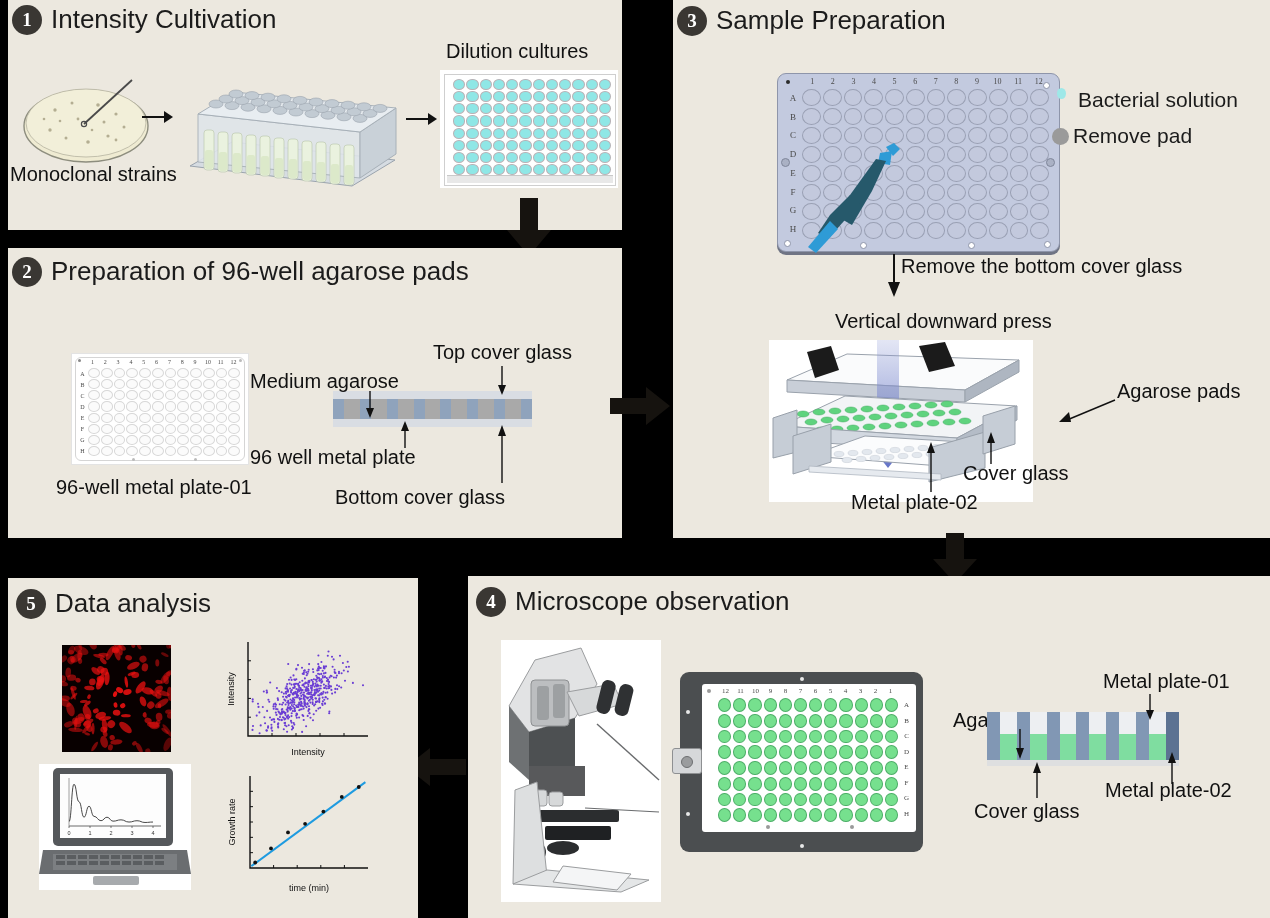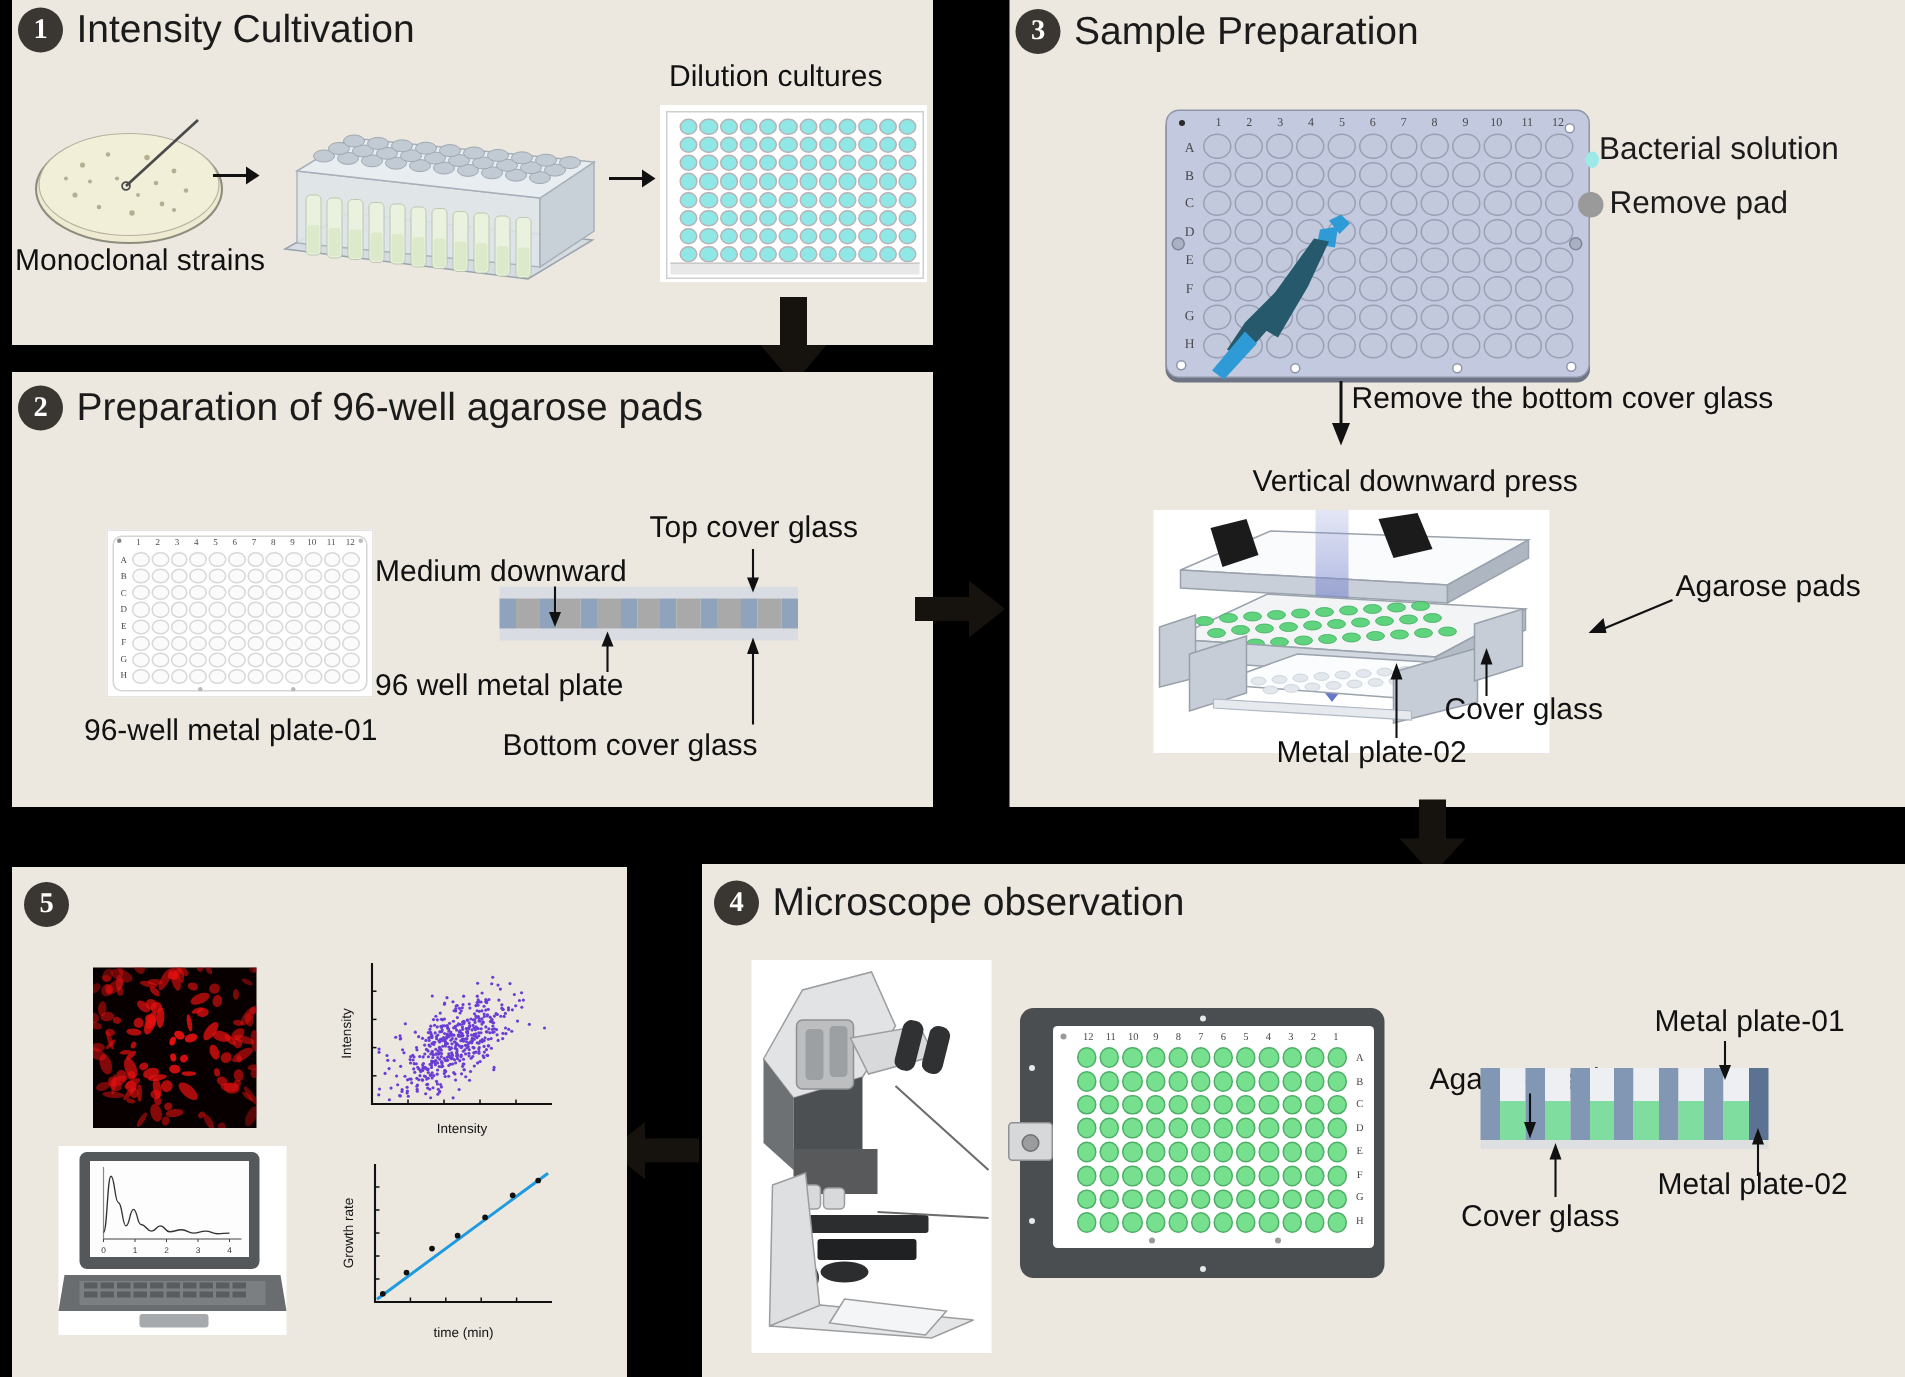--- a/index.html
+++ b/index.html
@@ -419,21 +419,21 @@
       <div class="metal"></div>
     </div>
   </div>
 
   <div class="lbl" style="left:425px;top:93px;text-align:center;">Top cover glass</div>
   <svg style="position:absolute;left:487px;top:118px;" width="14" height="30">
     <line x1="7" y1="0" x2="7" y2="20" stroke="#111" stroke-width="1.4"></line>
     <polygon points="3,19 11,19 7,29" fill="#111"></polygon>
   </svg>
 
-  <div class="lbl" style="left:242px;top:122px;">Medium downward</div>
+  <div class="lbl" style="left:242px;top:122px;">Medium agarose</div>
   <svg style="position:absolute;left:355px;top:143px;" width="14" height="30">
     <line x1="7" y1="0" x2="7" y2="18" stroke="#111" stroke-width="1.4"></line>
     <polygon points="3,17 11,17 7,27" fill="#111"></polygon>
   </svg>
 
   <div class="lbl" style="left:242px;top:198px;">96 well metal plate</div>
   <svg style="position:absolute;left:390px;top:172px;" width="14" height="30">
     <line x1="7" y1="28" x2="7" y2="10" stroke="#111" stroke-width="1.4"></line>
     <polygon points="3,11 11,11 7,1" fill="#111"></polygon>
   </svg>
@@ -592,21 +592,21 @@
 
     <svg style="position:absolute;left:16px;top:55px;" width="130" height="118">
       <polygon points="92,18 100,14 106,20 99,27" fill="#2E9BD6"></polygon>
       <polygon points="86,24 98,22 96,36 84,34" fill="#2E9BD6"></polygon>
       <polygon points="92,32 82,30 56,66 44,88 58,96 78,62" fill="#26596B"></polygon>
       <polygon points="56,66 36,86 24,104 34,110 50,92 66,74" fill="#26596B"></polygon>
       <polygon points="36,92 14,118 22,124 44,100" fill="#2E9BD6"></polygon>
     </svg>
   </div>
 
-  <div style="position:absolute;left:384px;top:88px;display:flex;align-items:flex-end;gap:0;">
+  <div style="position:absolute;left:384px;top:88px;display:flex;align-items:flex-start;gap:12px;">
     <span style="width:9px;height:11px;border-radius:50%;background:#9EE8E8;display:inline-block;"></span>
     <span class="ttl-text" style="font-size:21px;">Bacterial solution</span>
   </div>
   <div style="position:absolute;left:379px;top:124px;display:flex;align-items:center;gap:4px;">
     <span style="width:17px;height:17px;border-radius:50%;background:#9A9A9A;display:inline-block;"></span>
     <span class="ttl-text" style="font-size:21px;">Remove pad</span>
   </div>
 
   <svg style="position:absolute;left:212px;top:254px;" width="20" height="44">
     <line x1="9" y1="0" x2="9" y2="30" stroke="#111" stroke-width="2"></line>
@@ -935,20 +935,21 @@
   </svg>
 </div>
 
 <svg style="position:absolute;left:404px;top:746px;" width="62" height="44">
   <polygon points="62,13 26,13 26,2 2,21 26,40 26,29 62,29" fill="#16130F"></polygon>
 </svg>
 
 <div class="panel" style="left:8px;top:578px;width:410px;height:340px;">
   <div class="ttl" style="left:8px;top:10px;">
     <div class="badge">5</div>
+    <div class="ttl-text">Data analysis</div>
   </div>
 
   <div style="position:absolute;left:54px;top:67px;width:109px;height:107px;background:#080000;overflow:hidden;">
     <svg width="109" height="107" id="fluoimg">
         <ellipse cx="53.5" cy="60.0" rx="2.7" ry="2.0" fill="#E81010" opacity="0.92" transform="rotate(80,53.5,60.0)"></ellipse>
         <ellipse cx="55.2" cy="8.4" rx="7.3" ry="2.9" fill="#E81010" opacity="0.60" transform="rotate(74,55.2,8.4)"></ellipse>
         <ellipse cx="31.0" cy="83.6" rx="5.9" ry="1.6" fill="#E81010" opacity="0.63" transform="rotate(90,31.0,83.6)"></ellipse>
         <ellipse cx="25.6" cy="71.9" rx="2.9" ry="2.9" fill="#E81010" opacity="0.67" transform="rotate(88,25.6,71.9)"></ellipse>
         <ellipse cx="19.2" cy="5.4" rx="7.6" ry="3.9" fill="#E81010" opacity="0.45" transform="rotate(22,19.2,5.4)"></ellipse>
         <ellipse cx="48.4" cy="102.3" rx="3.1" ry="2.5" fill="#E81010" opacity="0.53" transform="rotate(99,48.4,102.3)"></ellipse>

